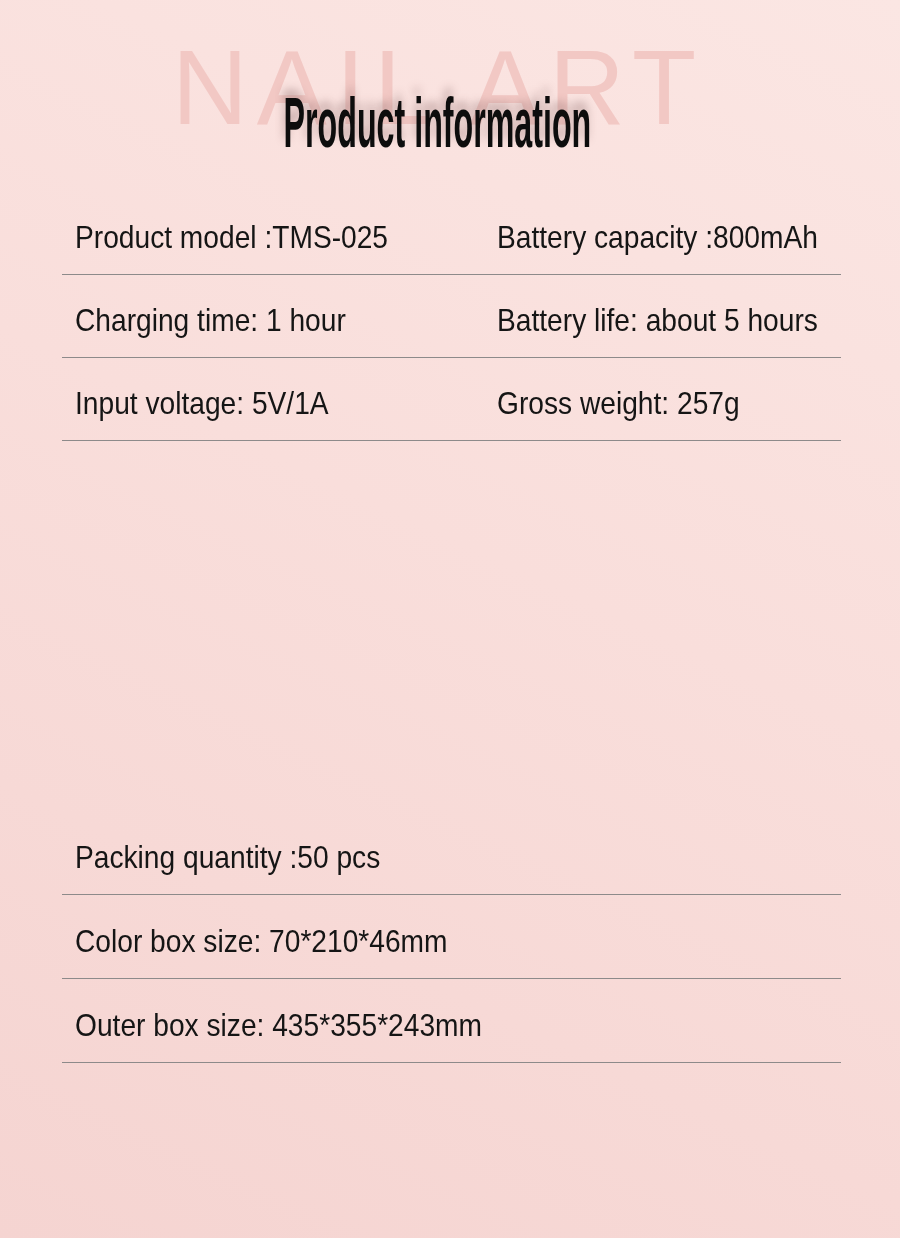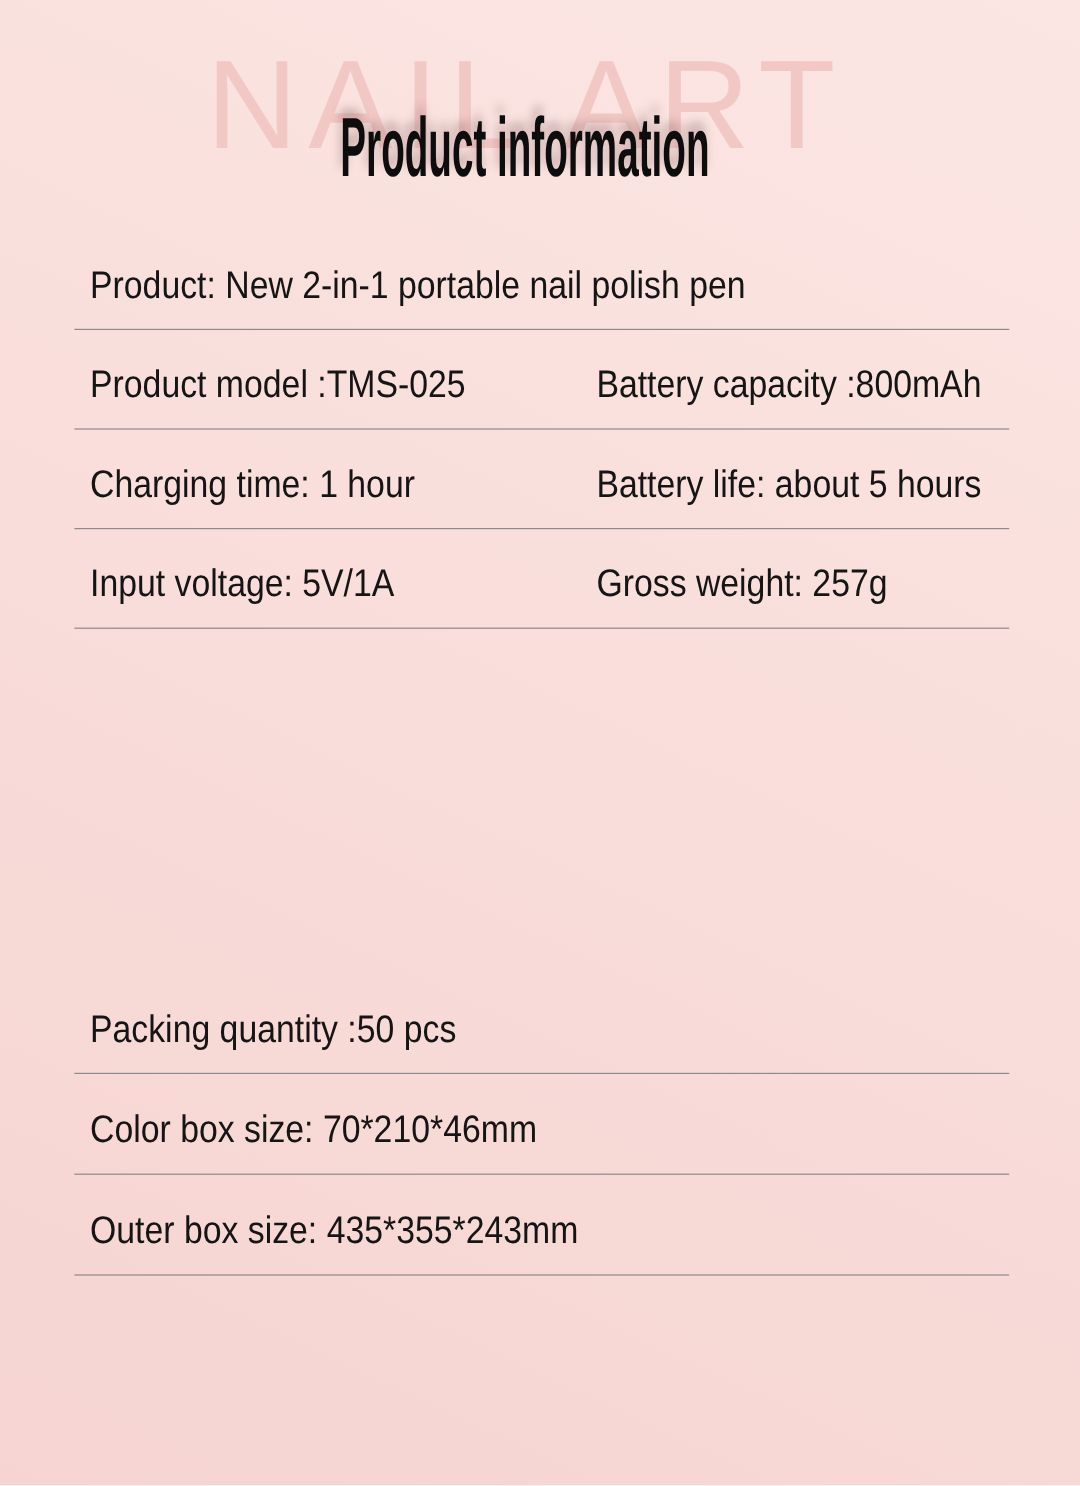--- a/index.html
+++ b/index.html
@@ -87,24 +87,20 @@
 <div class="page">
 
   <div class="watermark">NAIL ART</div>
 
   <div class="title-wrap">
     <span class="title">Product information</span>
   </div>
 
   <div class="spec-group group-a">
     <div class="row">
-      <span class="cell left">Product: New 2-in-1 portable nail polish pen</span>
-
-    </div>
-    <div class="row">
       <span class="cell left">Product model :TMS-025</span>
       <span class="cell right">Battery capacity :800mAh</span>
     </div>
     <div class="row">
       <span class="cell left">Charging time: 1 hour</span>
       <span class="cell right">Battery life: about 5 hours</span>
     </div>
     <div class="row">
       <span class="cell left">Input voltage: 5V/1A</span>
       <span class="cell right">Gross weight: 257g</span>

